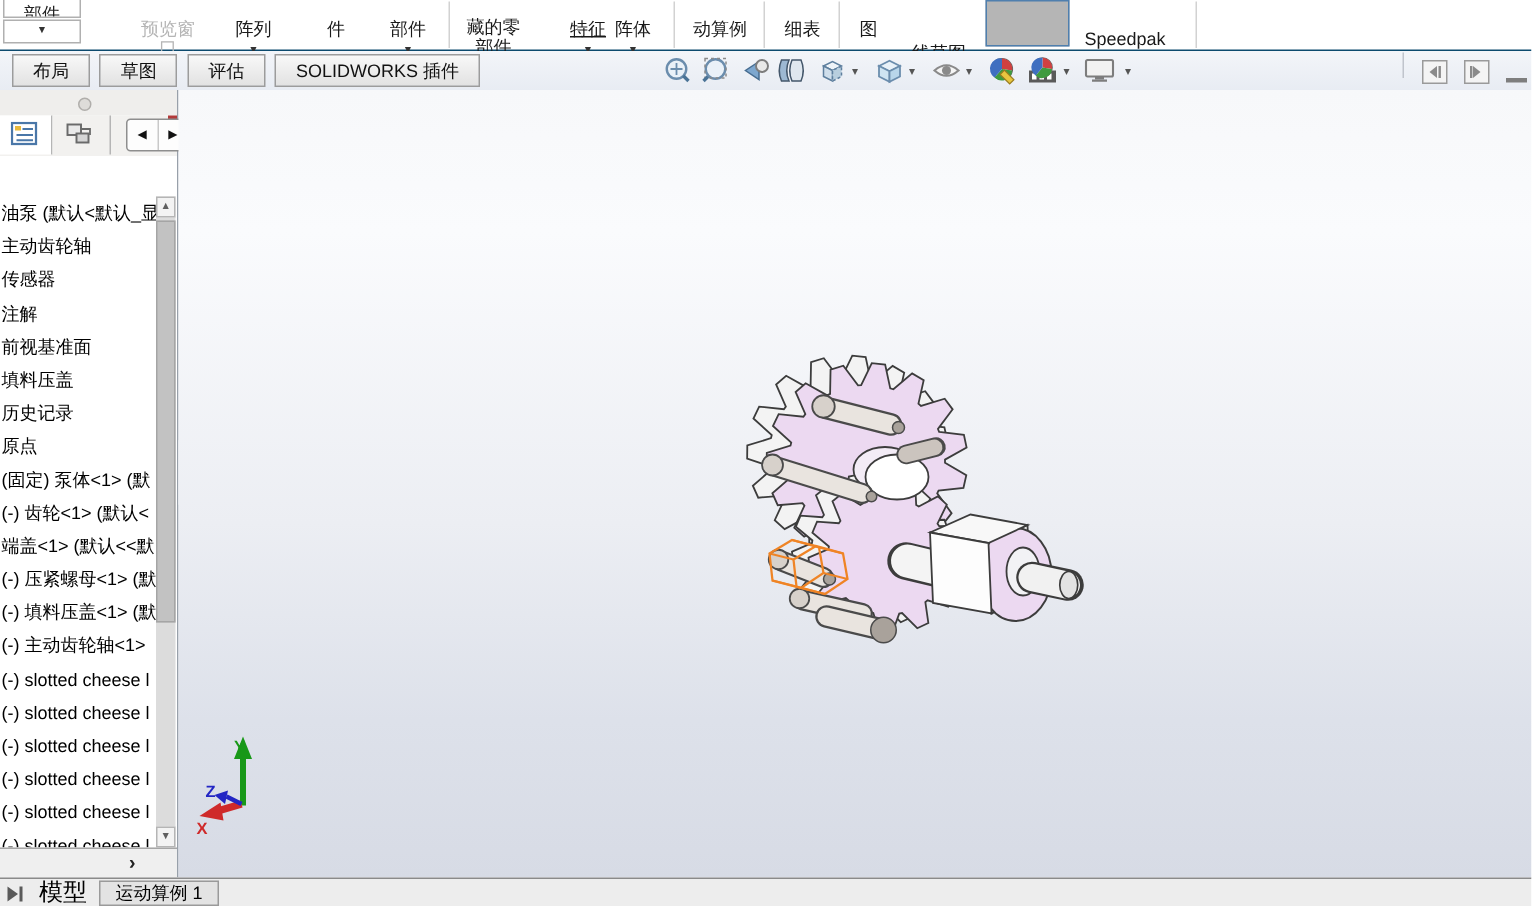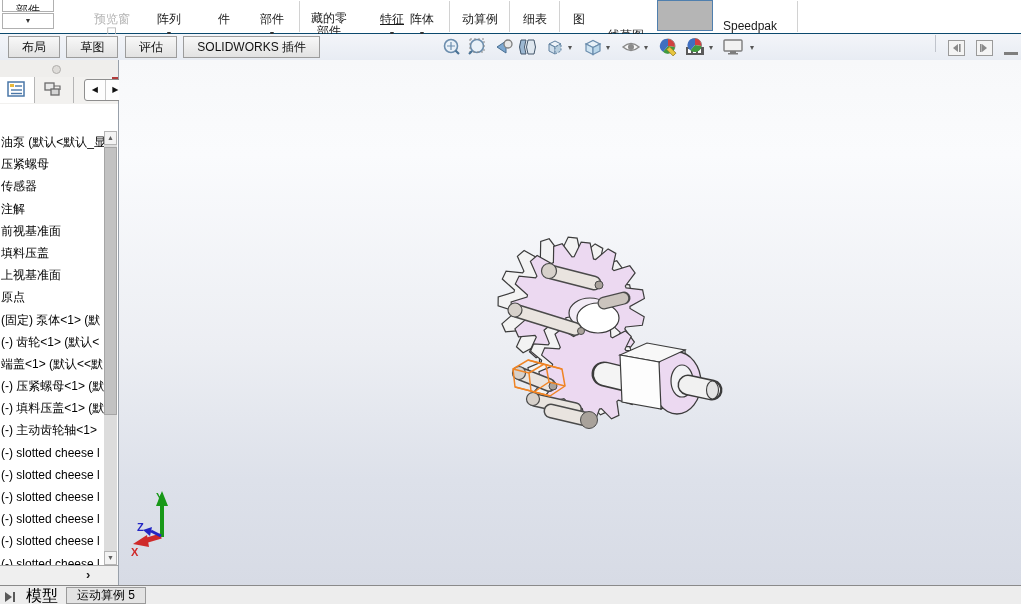--- a/index.html
+++ b/index.html
@@ -259,26 +259,26 @@
     <div id="lp-arrows">
       <span>◀</span>
       <span>▶</span>
     </div>
   </div>
 
   <div id="lp-blank"></div>
 
   <div id="tree">
     <div class="trow">油泵  (默认&lt;默认_显</div>
-    <div class="trow">压紧螺母</div>
+    <div class="trow">主动齿轮轴</div>
     <div class="trow">传感器</div>
     <div class="trow">注解</div>
     <div class="trow">前视基准面</div>
     <div class="trow">填料压盖</div>
-    <div class="trow">上视基准面</div>
+    <div class="trow">历史记录</div>
     <div class="trow">原点</div>
     <div class="trow">(固定) 泵体&lt;1&gt; (默</div>
     <div class="trow">(-) 齿轮&lt;1&gt; (默认&lt;</div>
     <div class="trow">端盖&lt;1&gt; (默认&lt;&lt;默</div>
     <div class="trow">(-) 压紧螺母&lt;1&gt; (默</div>
     <div class="trow">(-) 填料压盖&lt;1&gt; (默</div>
     <div class="trow">(-) 主动齿轮轴&lt;1&gt;</div>
     <div class="trow">(-) slotted cheese l</div>
     <div class="trow">(-) slotted cheese l</div>
     <div class="trow">(-) slotted cheese l</div>
@@ -378,14 +378,14 @@
 </div>
 
 <div id="statusbar" class="abs">
   <span id="sb-icon">
     <svg width="16" height="12">
         <path d="M2 1 L9 6 L2 11 z" fill="#5a5a5a"></path>
         <rect x="10" y="1" width="2" height="10" fill="#5a5a5a"></rect>
       </svg>
   </span>
   <span id="sb-model">模型</span>
-  <span id="sb-motion">运动算例 5</span>
+  <span id="sb-motion">运动算例 1</span>
 </div>
 
 </body></html>

